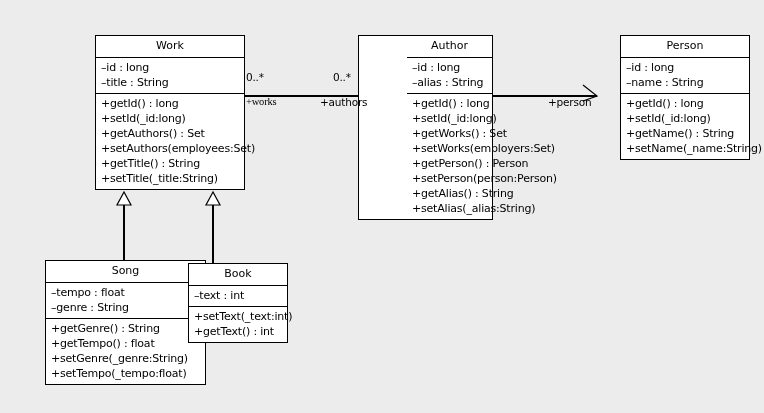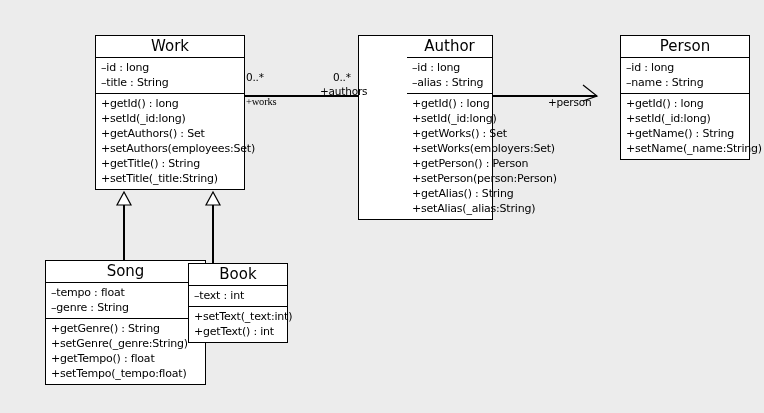--- a/index.html
+++ b/index.html
@@ -28,21 +28,21 @@
   }
   .uml-class {
     position: absolute;
     background: #ffffff;
     border: 1px solid #000000;
     box-sizing: border-box;
     z-index: 2;
   }
   .cls-name {
     text-align: center;
-    font-size: 15px;
+    font-size: 11px;
     color: #000;
     padding: 4px 4px 5px 4px;
     border-bottom: 1px solid #000;
     line-height: 12px;
     white-space: nowrap;
   }
   .cls-section {
     padding: 2px 0 3px 0;
   }
   .cls-section.attrs {
@@ -133,36 +133,36 @@
   </div>
 
   <div class="uml-class" style="left:45px; top:260px; width:161px;">
     <div class="cls-name">Song</div>
     <div class="cls-section attrs">
       <div class="cls-row">–tempo : float</div>
       <div class="cls-row">–genre : String</div>
     </div>
     <div class="cls-section">
       <div class="cls-row">+getGenre() : String</div>
+      <div class="cls-row">+getTempo() : float</div>
       <div class="cls-row">+setGenre(_genre:String)</div>
-      <div class="cls-row">+getTempo() : float</div>
       <div class="cls-row">+setTempo(_tempo:float)</div>
     </div>
   </div>
 
   <div class="uml-class" style="left:188px; top:263px; width:100px;">
     <div class="cls-name">Book</div>
     <div class="cls-section attrs">
       <div class="cls-row">–text : int</div>
     </div>
     <div class="cls-section">
       <div class="cls-row">+setText(_text:int)</div>
       <div class="cls-row">+getText() : int</div>
     </div>
   </div>
 
   <div class="edge-label" style="left:246px; top:71px;">0..*</div>
   <div class="edge-label" style="left:333px; top:71px;">0..*</div>
   <div class="edge-label" style="left:246px; top:96px;font-family:Liberation Serif, serif;">+works</div>
-  <div class="edge-label" style="left:320px; top:85px;">+authors</div>
+  <div class="edge-label" style="left:320px; top:96px;">+authors</div>
   <div class="edge-label" style="left:548px; top:96px;">+person</div>
 
 </div>
 
 </body></html>

